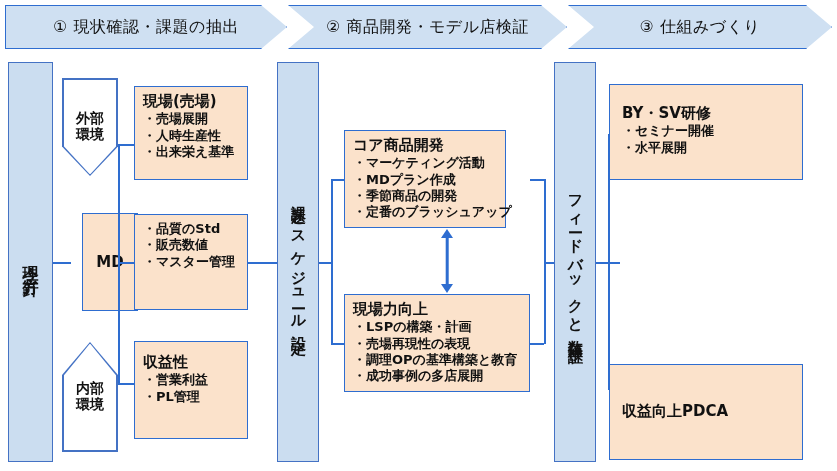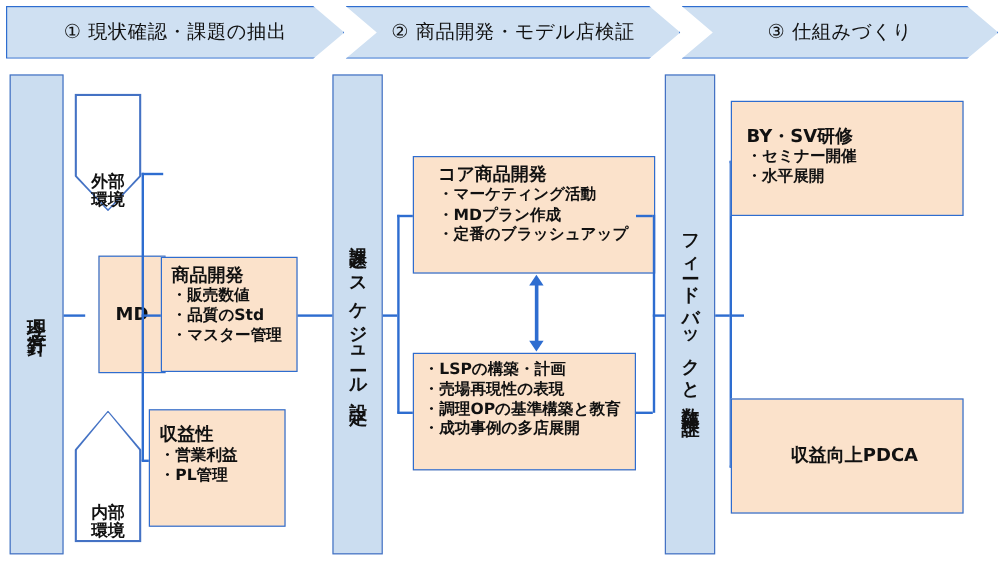--- a/index.html
+++ b/index.html
@@ -63,21 +63,21 @@
   .md{
     position:absolute;box-sizing:border-box;
     border:1.6px solid #2e6dd0;background:#fbe2cb;
     display:flex;align-items:center;justify-content:center;margin-left:20px;
   }
   .md span{font-size:15px;font-weight:bold;color:#111;}
 
   
   .envbox{
     position:absolute;box-sizing:border-box;
-    display:flex;align-items:flex-end;justify-content:center;
+    display:flex;align-items:center;justify-content:center;
   }
   .envbox .shape{
     position:absolute;inset:0;
     background:#4472c4;
   }
   .envbox .shape i{
     position:absolute;inset:1.6px;background:#ffffff;display:block;
   }
   .envbox.down .shape{clip-path:polygon(0 0,100% 0,100% 70%,50% 100%,0 70%);}
   .envbox.down .shape i{clip-path:polygon(0 0,100% 0,100% 70%,50% 100%,0 70%);}
@@ -144,66 +144,75 @@
       <div>内部</div>
       <div>環境</div>
     </div>
   </div>
 
   <div class="ln lnv" style="left:118px;top:144px;height:240px;"></div>
   <div class="ln lnh" style="left:118px;top:144px;width:18px;"></div>
   <div class="ln lnh" style="left:118px;top:262px;width:18px;"></div>
   <div class="ln lnh" style="left:118px;top:383px;width:18px;"></div>
 
+  <div class="box" style="left:134px;top:86px;width:114px;height:94px;">
+    <div class="box-body">
+      <div class="box-title">現場(売場)</div>
+      <div class="bullet">売場展開</div>
+      <div class="bullet">人時生産性</div>
+      <div class="bullet">出来栄え基準</div>
+    </div>
+  </div>
 
   <div class="box" style="left:134px;top:214px;width:114px;height:96px;">
     <div class="box-body">
-      <div class="box-title">商品開発</div>
+      <div class="bullet">品質のStd</div>
       <div class="bullet">販売数値</div>
-      <div class="bullet">品質のStd</div>
       <div class="bullet">マスター管理</div>
     </div>
   </div>
 
-  <div class="box" style="left:124px;top:341px;width:114px;height:98px;">
+  <div class="box" style="left:134px;top:341px;width:114px;height:98px;">
     <div class="box-body" style="padding-top:12px;">
       <div class="box-title">収益性</div>
       <div class="bullet">営業利益</div>
       <div class="bullet">PL管理</div>
     </div>
   </div>
 
   <div class="ln lnh" style="left:248px;top:262px;width:32px;"></div>
 
   <div class="pillar" style="left:277px;top:62px;width:42px;height:400px;">
     <span>課題とスケジュール設定</span>
   </div>
 
   <div class="ln lnh" style="left:319px;top:262px;width:12px;"></div>
   <div class="ln lnv" style="left:331px;top:179px;height:165px;"></div>
   <div class="ln lnh" style="left:331px;top:179px;width:14px;"></div>
   <div class="ln lnh" style="left:331px;top:343px;width:14px;"></div>
 
-  <div class="box" style="left:344px;top:130px;width:202px;height:98px;padding-left:12px;">
+  <div class="box" style="left:344px;top:130px;width:162px;height:98px;">
     <div class="box-body">
       <div class="box-title">コア商品開発</div>
       <div class="bullet">マーケティング活動</div>
       <div class="bullet">MDプラン作成</div>
+      <div class="bullet">季節商品の開発</div>
       <div class="bullet">定番のブラッシュアップ</div>
     </div>
   </div>
 
   <div class="dbl" style="left:437px;top:229px;width:20px;height:64px;">
     <div class="shaft" style="top:6px;bottom:6px;"></div>
     <div class="hu"></div>
     <div class="hd"></div>
   </div>
 
   <div class="box" style="left:344px;top:294px;width:186px;height:98px;">
     <div class="box-body">
+      <div class="box-title">現場力向上</div>
       <div class="bullet">LSPの構築・計画</div>
       <div class="bullet">売場再現性の表現</div>
       <div class="bullet">調理OPの基準構築と教育</div>
       <div class="bullet">成功事例の多店展開</div>
     </div>
   </div>
 
   <div class="ln lnh" style="left:530px;top:179px;width:14px;"></div>
   <div class="ln lnh" style="left:530px;top:343px;width:14px;"></div>
   <div class="ln lnv" style="left:544px;top:179px;height:165px;"></div>
@@ -221,19 +230,19 @@
 
   <div class="box" style="left:609px;top:84px;width:194px;height:96px;">
     <div class="box-body" style="padding-top:20px;padding-left:12px;">
       <div class="box-title">BY・SV研修</div>
       <div class="bullet">セミナー開催</div>
       <div class="bullet">水平展開</div>
     </div>
   </div>
 
 
-  <div class="box" style="left:609px;top:332px;width:194px;height:96px;display:flex;align-items:center;justify-content:center;">
+  <div class="box" style="left:609px;top:364px;width:194px;height:96px;display:flex;align-items:center;">
     <div class="box-body" style="padding:0 0 0 12px;">
       <div class="box-title">収益向上PDCA</div>
     </div>
   </div>
 
 </div>
 
 </body></html>

